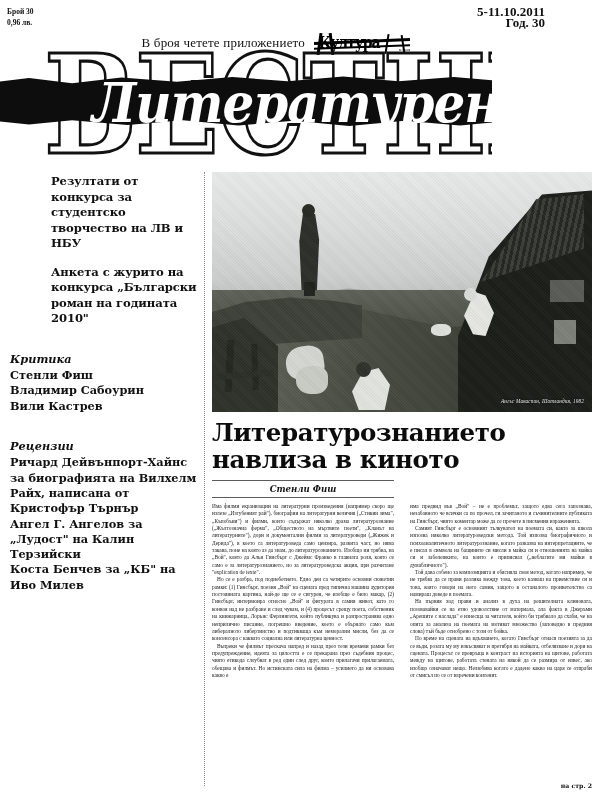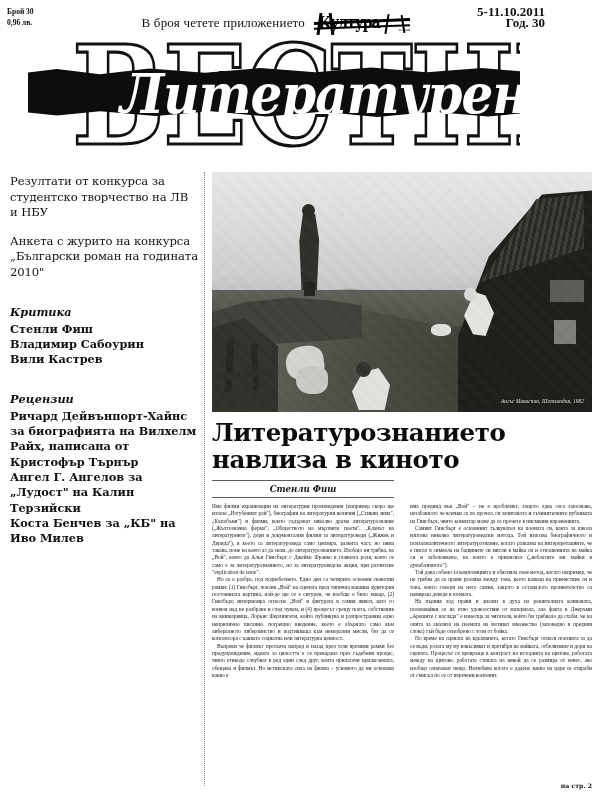--- a/index.html
+++ b/index.html
@@ -33,20 +33,21 @@
   }
   .topbar-center {
     position: absolute; left: 0; right: 0; top: 9px;
     text-align: center;
     font-size: 13px;
     letter-spacing: .2px;
   }
   .topbar-center .tc-inner {
     display: inline-block;
     position: relative;
+    margin-top: 20px;
   }
   
   .kultura-logo {
     display: inline-block;
     position: relative;
     vertical-align: middle;
     margin-left: 6px;
     width: 96px; height: 22px;
     overflow: hidden;
   }
@@ -70,23 +71,22 @@
   .kultura-logo .bar.b1 { left: -2px; top: 7px;  width: 100px; height: 3px; transform: rotate(-2.5deg); }
   .kultura-logo .bar.b2 { left: -2px; top: 13px; width: 100px; height: 2px; transform: rotate(-2deg); }
   .kultura-logo .bar.b3 { left: 4px;  top: 0px;  width: 3px;  height: 22px; transform: rotate(8deg); }
   .kultura-logo .bar.b4 { left: 16px; top: 0px;  width: 3px;  height: 22px; transform: rotate(-7deg); }
   .kultura-logo .bar.b5 { left: 72px; top: 1px;  width: 2px;  height: 20px; transform: rotate(9deg); }
   .kultura-logo .bar.b6 { left: 88px; top: 2px;  width: 2px;  height: 18px; transform: rotate(-9deg); }
 
   
   .masthead {
     position: absolute;
-    top: 10px; left: 0; width: 492px; height: 140px;
+    top: 19px; left: 0; width: 492px; height: 140px;
     overflow: hidden;
-    margin-left: 28px;
   }
   .masthead-word {
     position: absolute;
     left: 44px; top: -8px;
     font-family: "DejaVu Serif", serif;
     font-weight: bold;
     font-size: 108px;
     line-height: 150px;
     letter-spacing: -2px;
     color: transparent;
@@ -123,24 +123,25 @@
 
   
   .sidebar {
     position: absolute;
     left: 10px; top: 174px;
     width: 188px; height: 615px;
   }
   .sidebar .sb-block { margin-bottom: 12px; }
   .sidebar .sb-lead {
     font-family: "DejaVu Serif", serif;
-    font-weight: normal;
+    font-weight: bold;
     font-size: 11.6px;
     line-height: 15.5px;
     letter-spacing: -.1px;
+    margin-left: 41px;
   }
   .sidebar .sb-head {
     font-family: "DejaVu Serif", serif;
     font-weight: bold;
     font-style: italic;
     font-size: 11.3px;
     line-height: 15.5px;
     margin-bottom: 1px;
   }
   .sidebar .sb-name {

